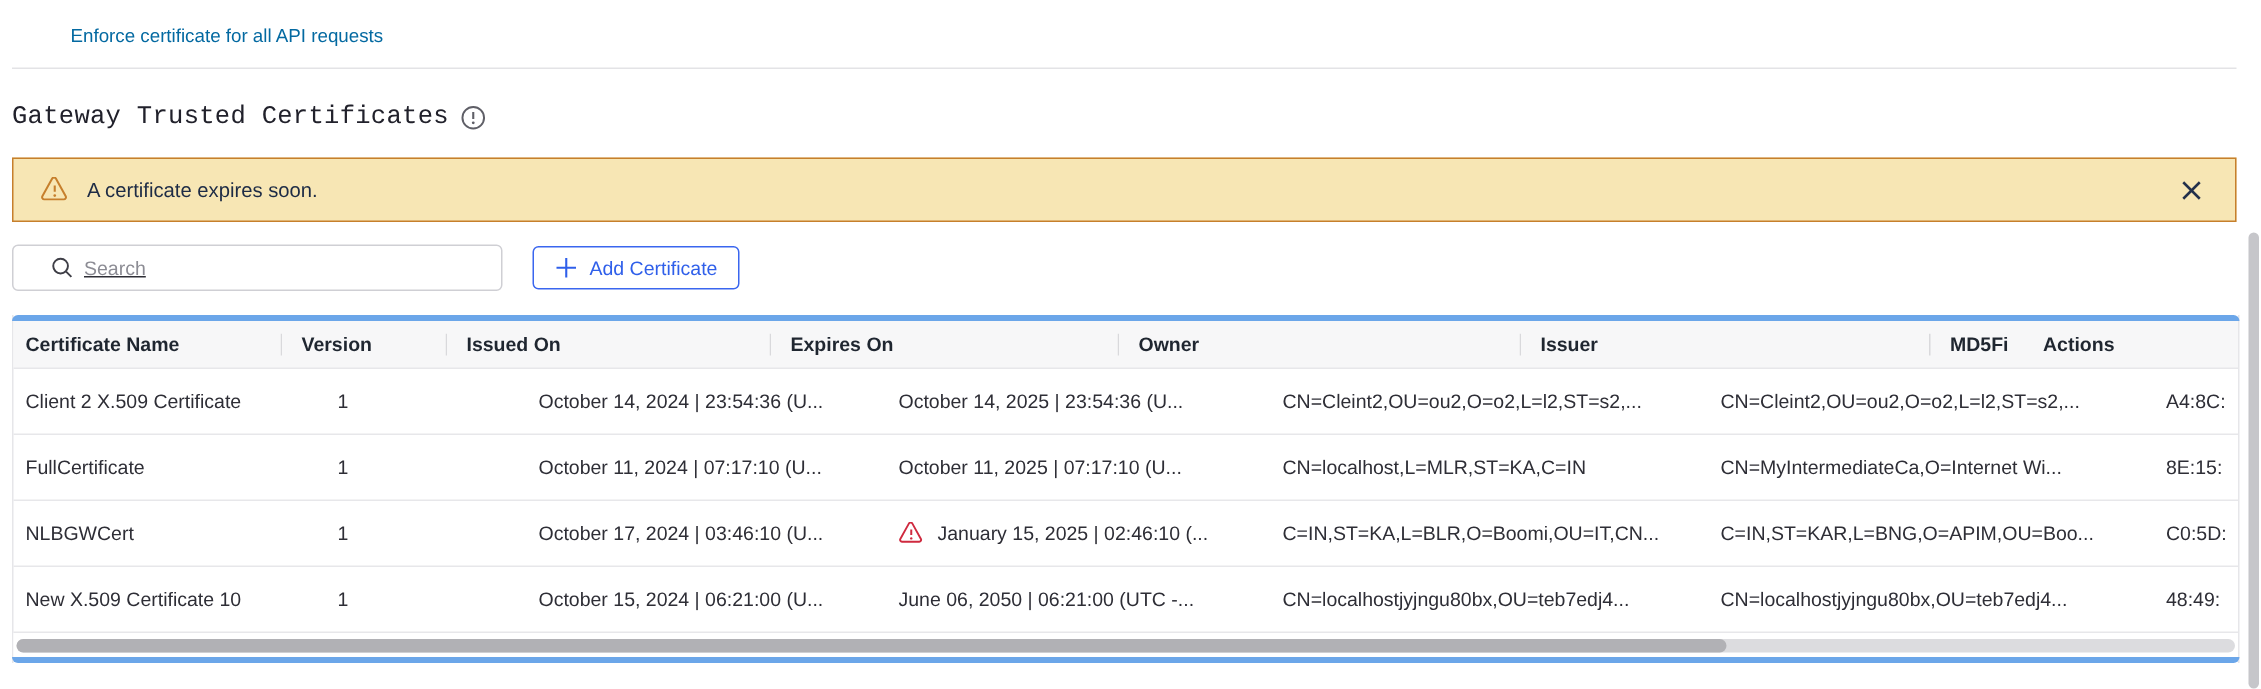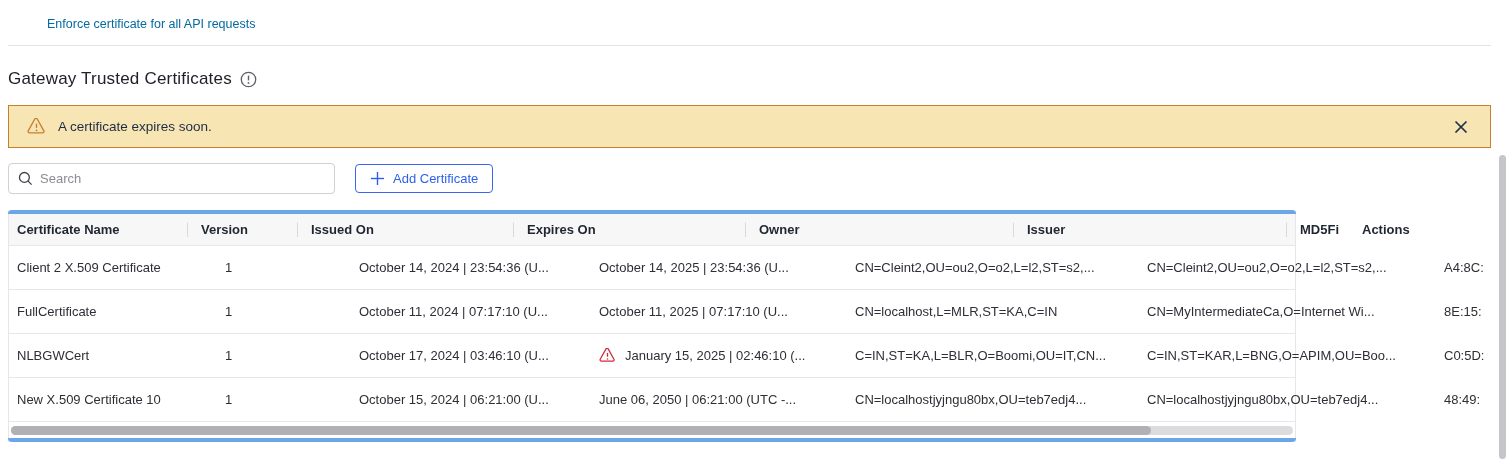--- a/index.html
+++ b/index.html
@@ -3,41 +3,41 @@
 <meta charset="utf-8">
 <style>
   * { margin:0; padding:0; box-sizing:border-box; }
   html,body { width:1507px; height:459px; background:#ffffff; overflow:hidden;
     font-family:"Liberation Sans", sans-serif; color:#2e2e36; }
 
   .enforce-label { position:absolute; left:35px; top:17px; font-size:12.5px; color:#0369a1;margin-left:12px; }
   .top-divider { position:absolute; left:8px; right:16px; top:45px; height:1px; background:#e3e3e6; }
 
   .section-title-wrap { position:absolute; left:8px; top:69px; display:flex; align-items:center; gap:8px; }
-  .section-title { font-size:17px; color:#21212b; letter-spacing:.2px; }
+  .section-title { font-size:17px; color:#21212b; letter-spacing:.2px;font-family:Liberation Mono, monospace; }
 
   .banner { position:absolute; left:8px; top:105px; width:1483px; height:43px;
     background:#f7e6b4; border:1px solid #c67f2c; border-radius:0;
     display:flex; align-items:center; padding:0 18px; }
   .banner-msg { font-size:13.5px; color:#1d2b45; margin-left:12px; }
   .banner-close { margin-left:auto; background:none; border:none; cursor:pointer;
     display:flex; align-items:center; padding:4px; }
 
   .toolbar { position:absolute; left:8px; top:163px; display:flex; align-items:center; }
   .search-box { width:327px; height:31px; border:1px solid #cfcfd4; border-radius:4px;
-    display:flex; align-items:center; padding:0 9px; background:#fff; }
+    display:flex; align-items:center; padding:0 25px; background:#fff;text-decoration:underline; }
   .search-box input { border:none; outline:none; font-size:13px; margin-left:7px; width:100%;
     font-family:"Liberation Sans", sans-serif; color:#2e2e36; }
   .search-box input::placeholder { color:#8c8c94; }
   .add-btn { margin-left:20px; height:29px; display:flex; align-items:center; gap:8px;
     background:#fff; border:1px solid #3a66ef; border-radius:4px; padding:0 14px;
     color:#2f5fea; font-size:13px; font-weight:normal; cursor:pointer;
     font-family:"Liberation Sans", sans-serif; }
 
-  .table { position:absolute; left:8px; top:210px; width:1288px;
+  .table { position:absolute; left:8px; top:210px; width:1485px;
     border-left:1px solid #e6e6e9; border-right:1px solid #e6e6e9; }
   .table-top-bar { height:4px; background:#6ba6e9; border-radius:8px 8px 0 0; margin:0 -1px; }
   .table-bottom-bar { height:4px; background:#6ba6e9; border-radius:0 0 8px 8px; margin:0 -1px; }
 
   .thead, .tr { display:grid;
     grid-template-columns:178px 110px 216px 232px 268px 273px 62px 146px; align-items:center; }
   .thead { height:32px; background:#f7f7f8; border-bottom:1px solid #e7e7ea;
     font-size:13px; font-weight:bold; color:#1f2630; }
   .th, .td { padding-left:14px; white-space:nowrap; overflow:hidden; position:relative; }
   .th:first-child, .td:first-child { padding-left:8px; }

